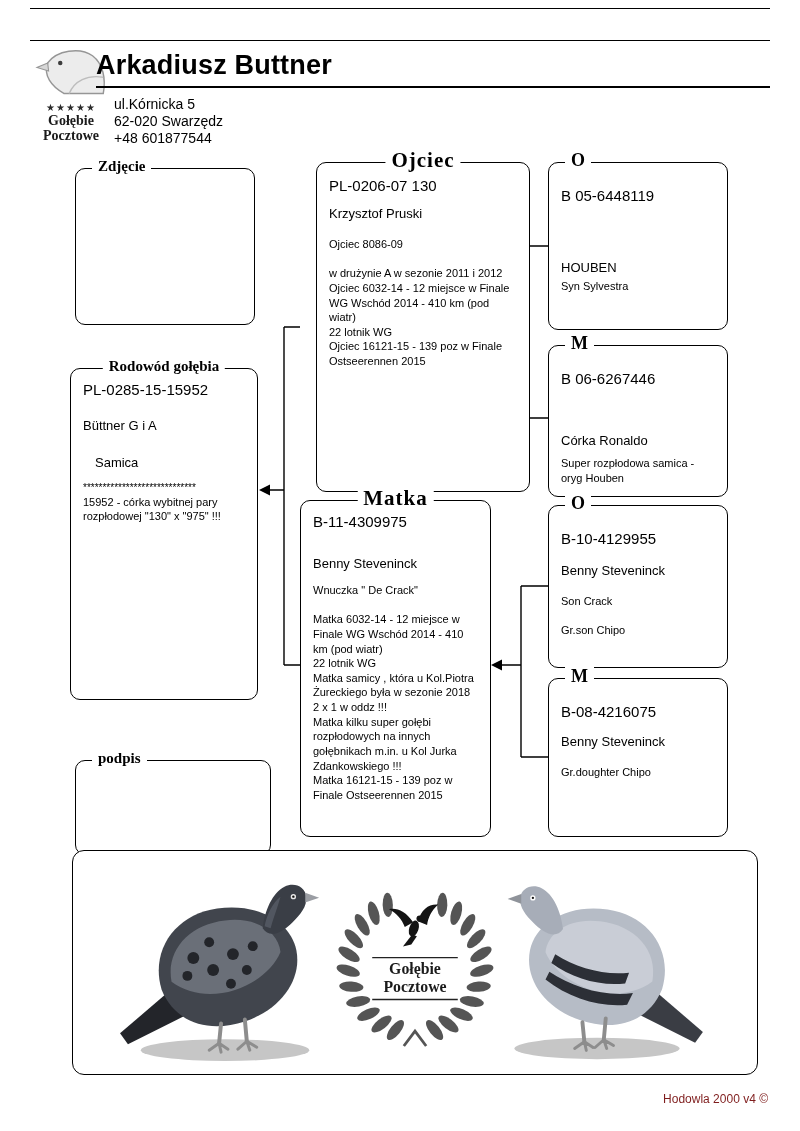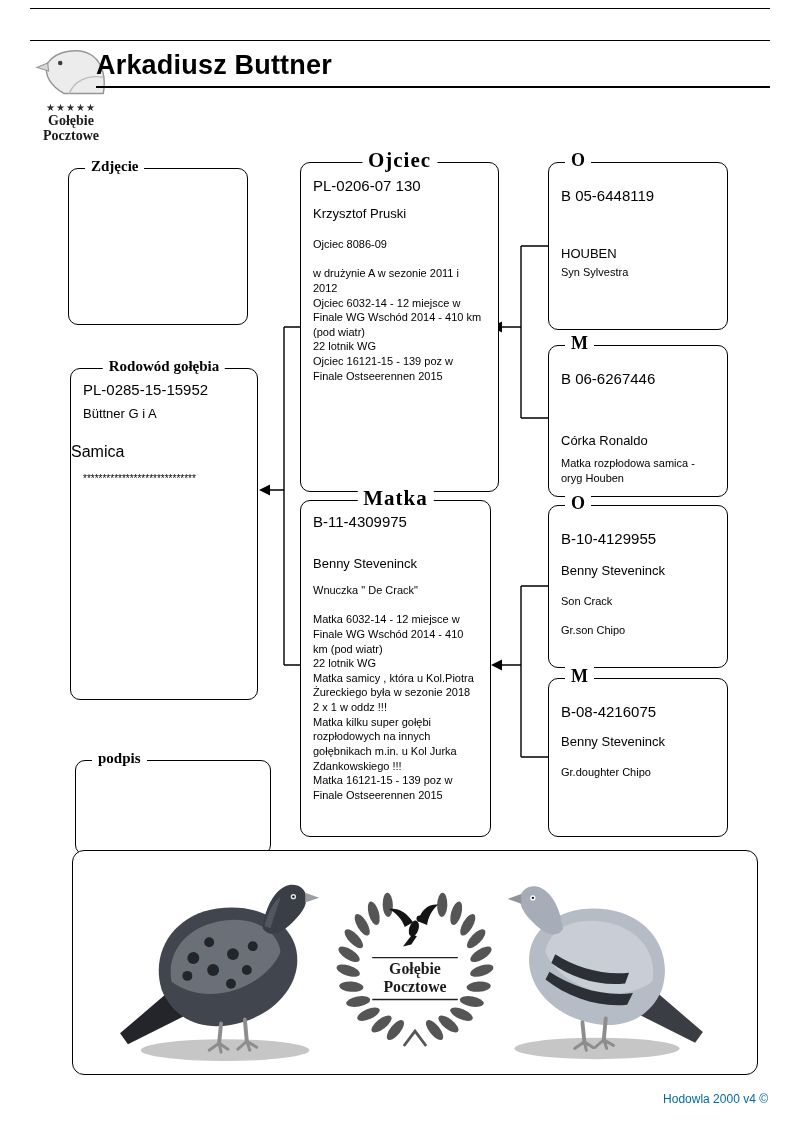--- a/index.html
+++ b/index.html
@@ -20,68 +20,68 @@
   .address{position:absolute;left:114px;top:96px;font-size:14px;line-height:17px;}
 
   
   .box{position:absolute;border:1.4px solid #000;border-radius:10px;background:#fff;box-sizing:border-box;}
   .legend{position:absolute;top:-11px;background:#fff;padding:0 6px;font-family:"Liberation Serif","DejaVu Serif",serif;font-weight:bold;white-space:nowrap;}
   .legend-md{font-size:15px;left:16px;}
   .legend-ctr{font-size:15px;left:50%;transform:translateX(-50%);}
   .legend-lg{font-size:21px;top:-15px;left:50%;transform:translateX(-50%);letter-spacing:1px;}
   .legend-sm{font-size:18px;top:-13px;left:16px;}
 
-  .photo-box{left:68px;top:168px;width:180px;height:157px;}
+  .photo-box{left:75px;top:168px;width:180px;height:157px;}
   .rodowod-box{left:70px;top:368px;width:188px;height:332px;}
   .podpis-box{left:75px;top:760px;width:196px;height:95px;}
-  .father-box{left:300px;top:162px;width:199px;height:330px;}
+  .father-box{left:316px;top:162px;width:214px;height:330px;}
   .mother-box{left:300px;top:500px;width:191px;height:337px;}
   .gp1{left:548px;top:162px;width:180px;height:168px;}
   .gp2{left:548px;top:345px;width:180px;height:152px;}
   .gp3{left:548px;top:505px;width:180px;height:163px;}
   .gp4{left:548px;top:678px;width:180px;height:159px;}
 
   .ring{font-size:15px;margin:14px 12px 0;}
   .nm{font-size:13px;margin:24px 12px 0;}
   .inf{font-size:11px;line-height:1.33;margin:14px 12px 0;white-space:pre-line;}
   .sep{font-size:10px;margin:12px 12px 0;letter-spacing:0;overflow:hidden;white-space:nowrap;}
 
   .father-box .nm{margin-top:12px;}
   .father-box .inf{margin-top:16px;}
   .mother-box .ring{margin-top:12px;}
   .mother-box .nm{margin-top:26px;}
   .mother-box .inf{margin-top:12px;}
 
   .rodowod-box .ring{margin-top:12px;}
-  .rodowod-box .owner{font-size:13px;margin:8px 12px 0;}
-  .rodowod-box .sex{font-size:16px;margin:22px 0 0;}
+  .rodowod-box .owner{font-size:13px;margin:20px 12px 0;}
+  .rodowod-box .sex{font-size:13px;margin:22px 24px 0;}
   .rodowod-box .desc{font-size:11px;line-height:1.3;margin:5px 12px 0;white-space:pre-line;}
   .rodowod-box .note{font-size:11px;line-height:1.3;margin:2px 12px 0;white-space:pre-line;}
 
   .gp .ring{margin-top:24px;}
   .gp .nm{font-size:13px;}
   .gp .inf{font-size:11px;}
-  .gp1 .nm{margin-top:42px;}
+  .gp1 .nm{margin-top:56px;}
   .gp1 .inf{margin-top:4px;}
   .gp2 .nm{margin-top:46px;}
   .gp2 .inf{margin-top:8px;}
   .gp3 .nm{margin-top:16px;}
   .gp3 .inf{margin-top:16px;}
   .gp4 .nm{margin-top:14px;}
   .gp4 .inf{margin-top:16px;}
 
   .connectors{position:absolute;left:0;top:0;pointer-events:none;}
 
   
   .pic-box{left:72px;top:850px;width:686px;height:225px;border-radius:12px;overflow:hidden;}
   .pigeon-left{position:absolute;left:40px;top:8px;}
   .pigeon-right{position:absolute;right:48px;top:10px;}
   .emblem{position:absolute;left:50%;top:22px;transform:translateX(-50%);}
 
-  .footer{position:absolute;right:32px;top:1092px;font-size:12px;color:#0369a1;}
+  .footer{position:absolute;right:32px;top:1092px;font-size:12px;color:#7f1d1d;}
 </style>
 </head>
 <body>
 
 <div class="page">
 
   <div class="rule rule1"></div>
   <div class="rule rule2"></div>
 
   <div class="logo">
@@ -91,20 +91,25 @@
       <circle cx="30" cy="20" r="2.5" fill="#3c3c3c"></circle>
       <path d="M40 54 C46 40 60 33 78 36" stroke="#bdbdbd" stroke-width="1.6" fill="none"></path>
     </svg>
     <div class="logo-stars">★★★★★</div>
     <div class="logo-line">Gołębie</div>
     <div class="logo-line">Pocztowe</div>
   </div>
 
   <div class="title-wrap">
     <h1 class="breeder-name">Arkadiusz Buttner</h1>
+  </div>
+  <div class="address">
+    <div>ul.Kórnicka 5</div>
+    <div>62-020 Swarzędz</div>
+    <div>+48 601877544</div>
   </div>
 
   <svg class="connectors" width="800" height="1131" viewBox="0 0 800 1131">
     <g stroke="#000" stroke-width="1.4" fill="none">
       <path d="M268 490 L284 490 M284 327 L284 665 M284 327 L300 327 M284 665 L300 665"></path>
       <path d="M500 327 L521 327 M521 246 L521 418 M521 246 L548 246 M521 418 L548 418"></path>
       <path d="M500 665 L521 665 M521 586 L521 757 M521 586 L548 586 M521 757 L548 757"></path>
     </g>
     <g fill="#000">
       <polygon points="259,490 270,484.5 270,495.5"></polygon>
@@ -116,20 +121,21 @@
   <div class="box photo-box">
     <span class="legend legend-md">Zdjęcie</span>
   </div>
 
   <div class="box rodowod-box">
     <span class="legend legend-ctr">Rodowód gołębia</span>
     <div class="ring">PL-0285-15-15952</div>
     <div class="owner">Büttner G i A</div>
     <div class="sex">Samica</div>
     <div class="sep">*****************************</div>
+    <div class="note">15952 - córka wybitnej pary rozpłodowej "130" x "975" !!!</div>
   </div>
 
   <div class="box podpis-box">
     <span class="legend legend-md">podpis</span>
   </div>
 
   <div class="box father-box">
     <span class="legend legend-lg">Ojciec</span>
     <div class="ring">PL-0206-07 130</div>
     <div class="nm">Krzysztof Pruski</div>
@@ -158,21 +164,21 @@
     <span class="legend legend-sm">O</span>
     <div class="ring">B 05-6448119</div>
     <div class="nm">HOUBEN</div>
     <div class="inf">Syn Sylvestra</div>
   </div>
 
   <div class="box gp gp2">
     <span class="legend legend-sm">M</span>
     <div class="ring">B 06-6267446</div>
     <div class="nm">Córka Ronaldo</div>
-    <div class="inf">Matka rozpłodowa samica - oryg Houben</div>
+    <div class="inf">Super rozpłodowa samica - oryg Houben</div>
   </div>
 
   <div class="box gp gp3">
     <span class="legend legend-sm">O</span>
     <div class="ring">B-10-4129955</div>
     <div class="nm">Benny Steveninck</div>
     <div class="inf">Son Crack
 
 Gr.son Chipo</div>
   </div>

